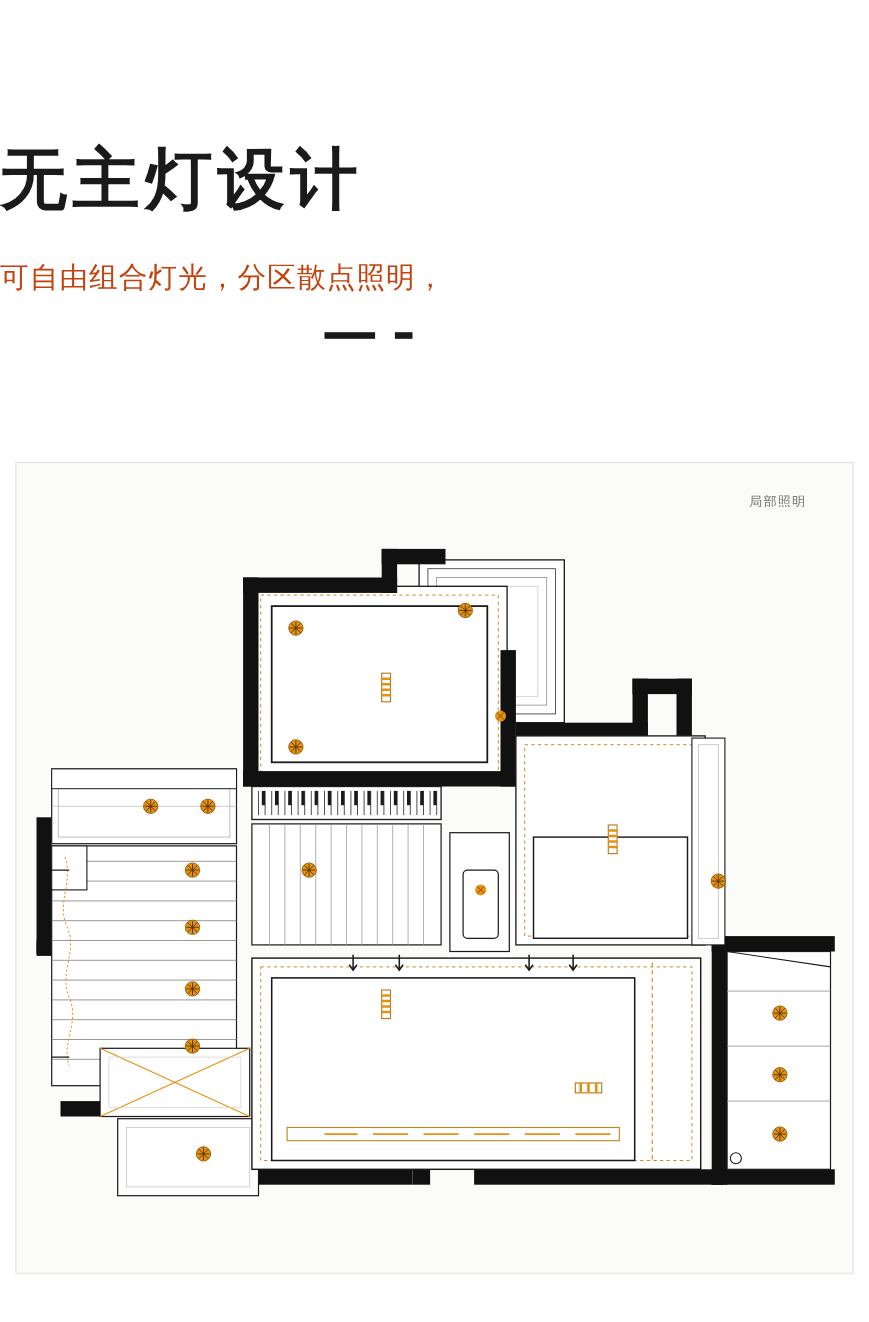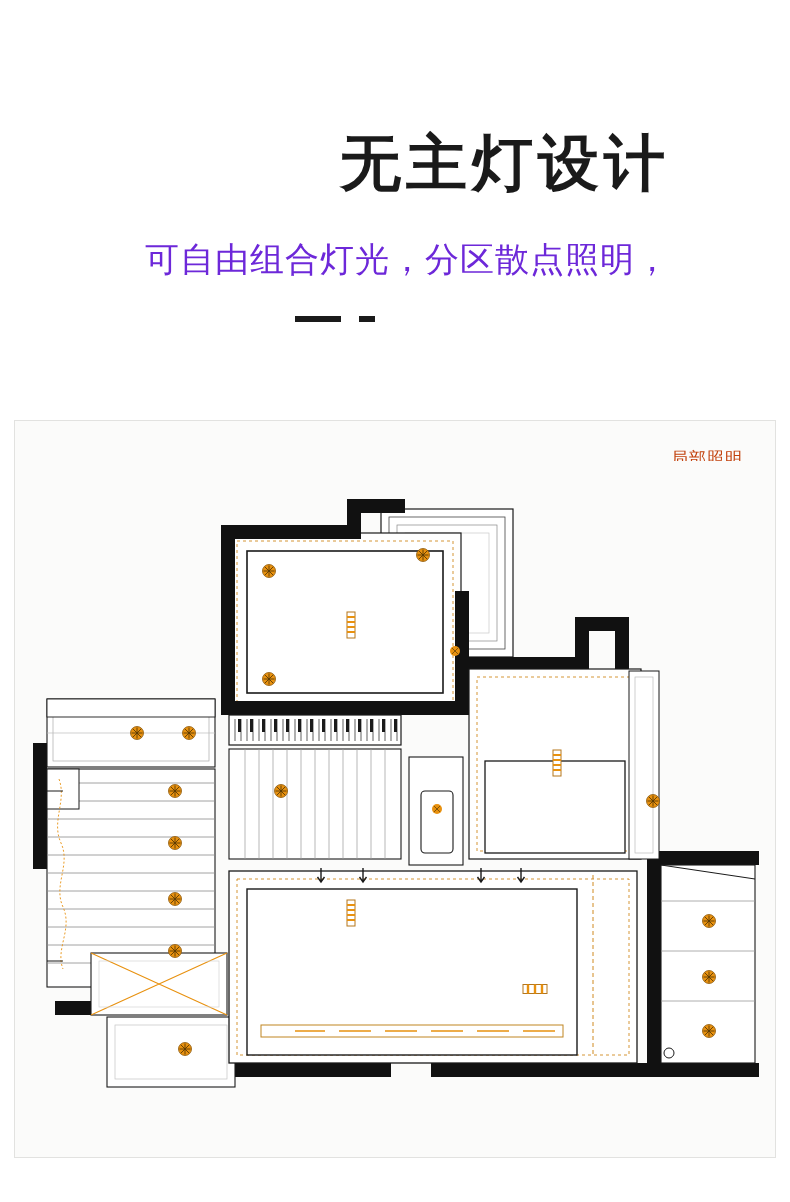--- a/index.html
+++ b/index.html
@@ -20,37 +20,37 @@
     height: 1202px;
     background: #ffffff;
   }
 
   
   .header {
     position: absolute;
     top: 0;
     left: 0;
     width: 670px;
-    text-align: right;
+    text-align: left;
   }
   .title {
     margin: 0;
     padding-top: 128px;
     font-size: 61px;
     font-weight: bold;
     letter-spacing: 5px;
     color: #1a1a1a;
     line-height: 1.15;
     font-family: "Liberation Sans", sans-serif;
   }
   .subtitle {
     margin: 0;
     padding-top: 32px;
-    font-size: 34px;
-    color: #6d28d9;
+    font-size: 26px;
+    color: #c2410c;
     letter-spacing: 1px;
     line-height: 1.75;
   }
   .divider {
     margin: 26px auto 0 auto;
     width: 80px;
     height: 6px;
     position: relative;
   }
   .divider .seg-long {
@@ -101,22 +101,22 @@
   }
 
   .legend-list {
     position: absolute;
     right: 22px;
     top: 26px;
     width: 92px;
     text-align: center;
   }
   .legend-item {
-    font-size: 17px;
-    color: #c2410c;
+    font-size: 12px;
+    color: #737373;
     line-height: 1.2;
     padding: 2px 0;
     letter-spacing: 1px;
   }
   .legend-sep {
     width: 34px;
     height: 1px;
     background: #9a9a9a;
     margin: 11px auto;
   }

